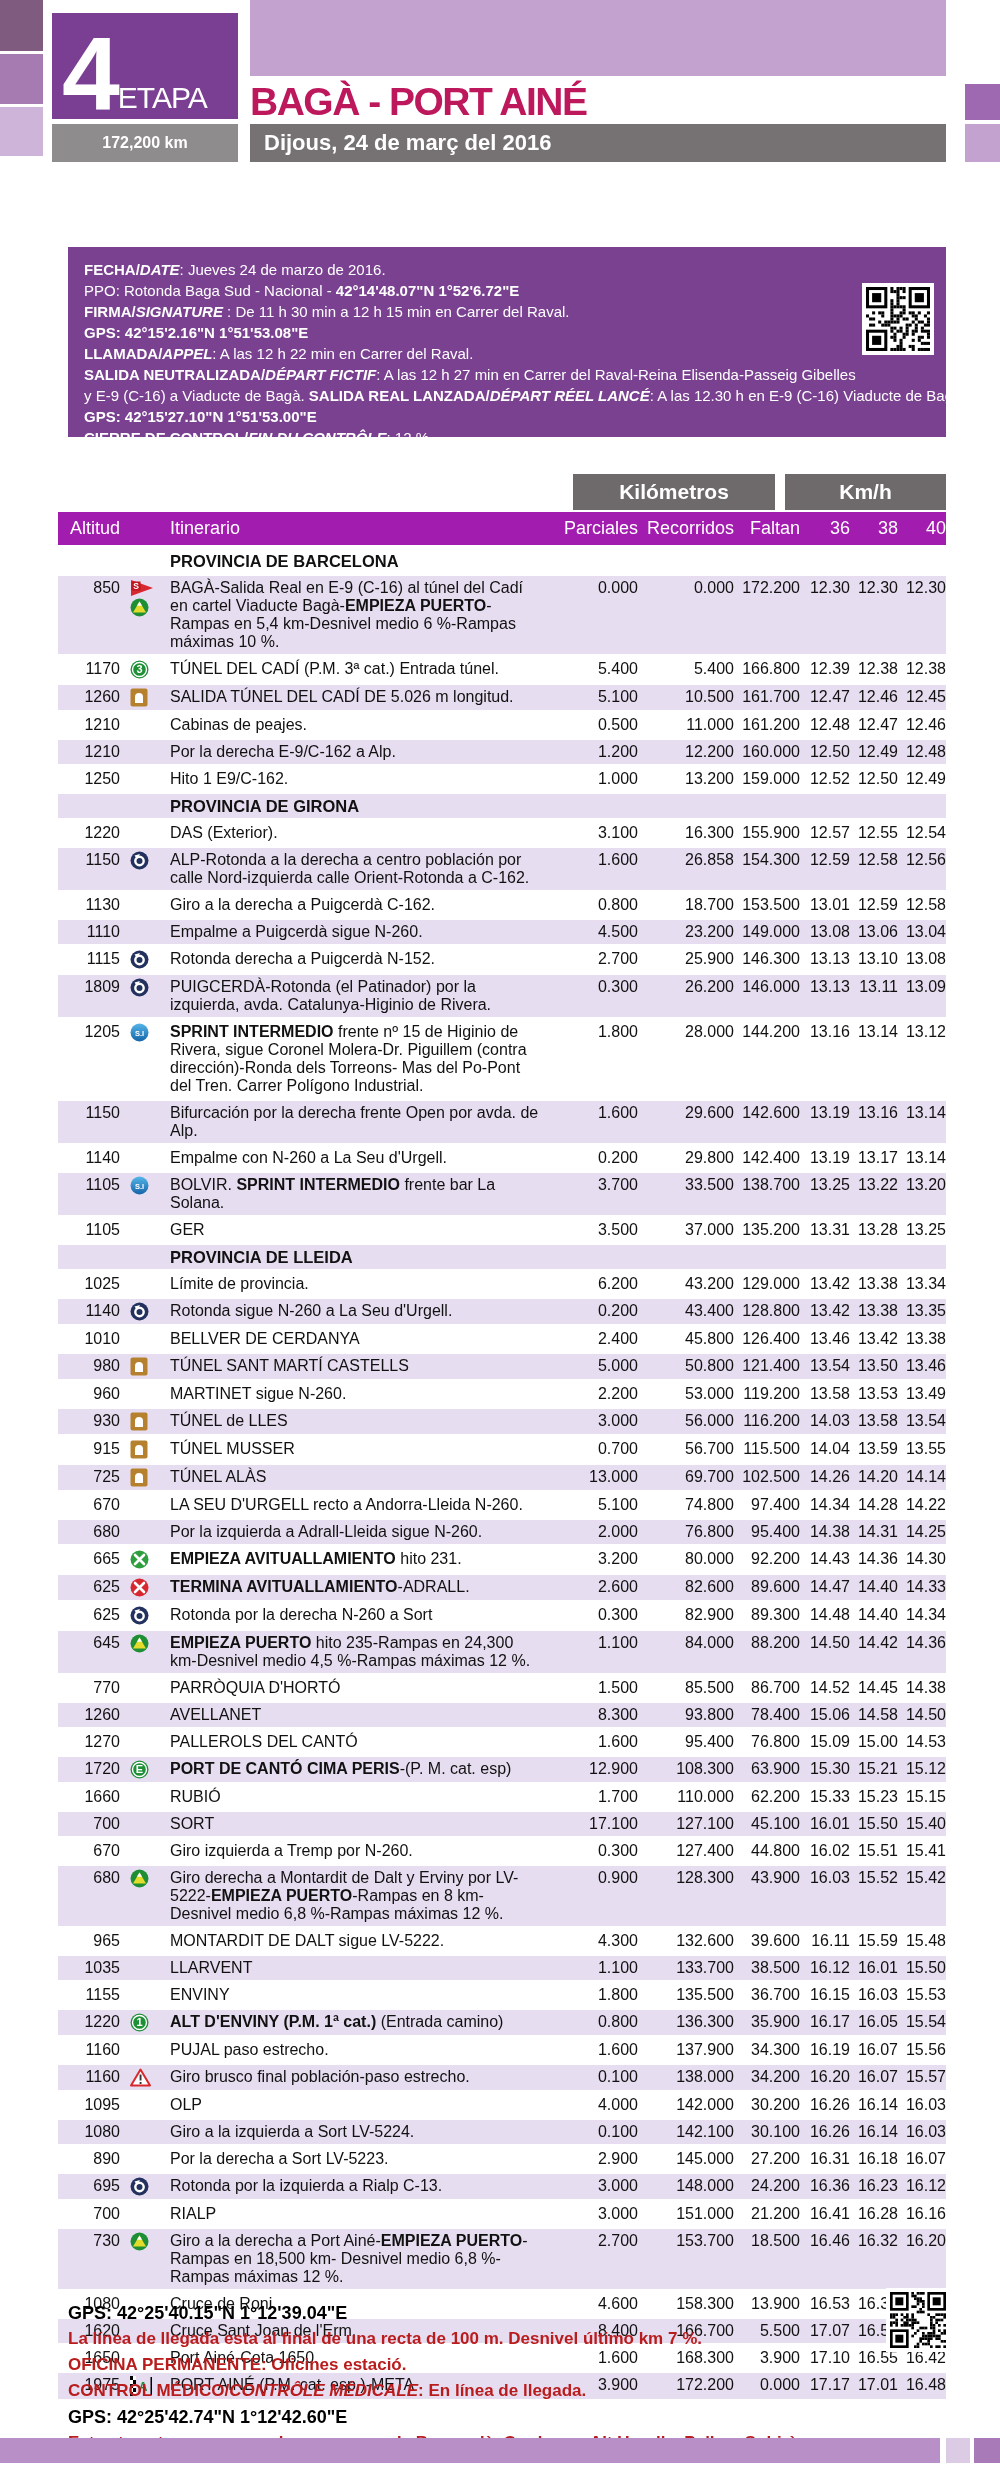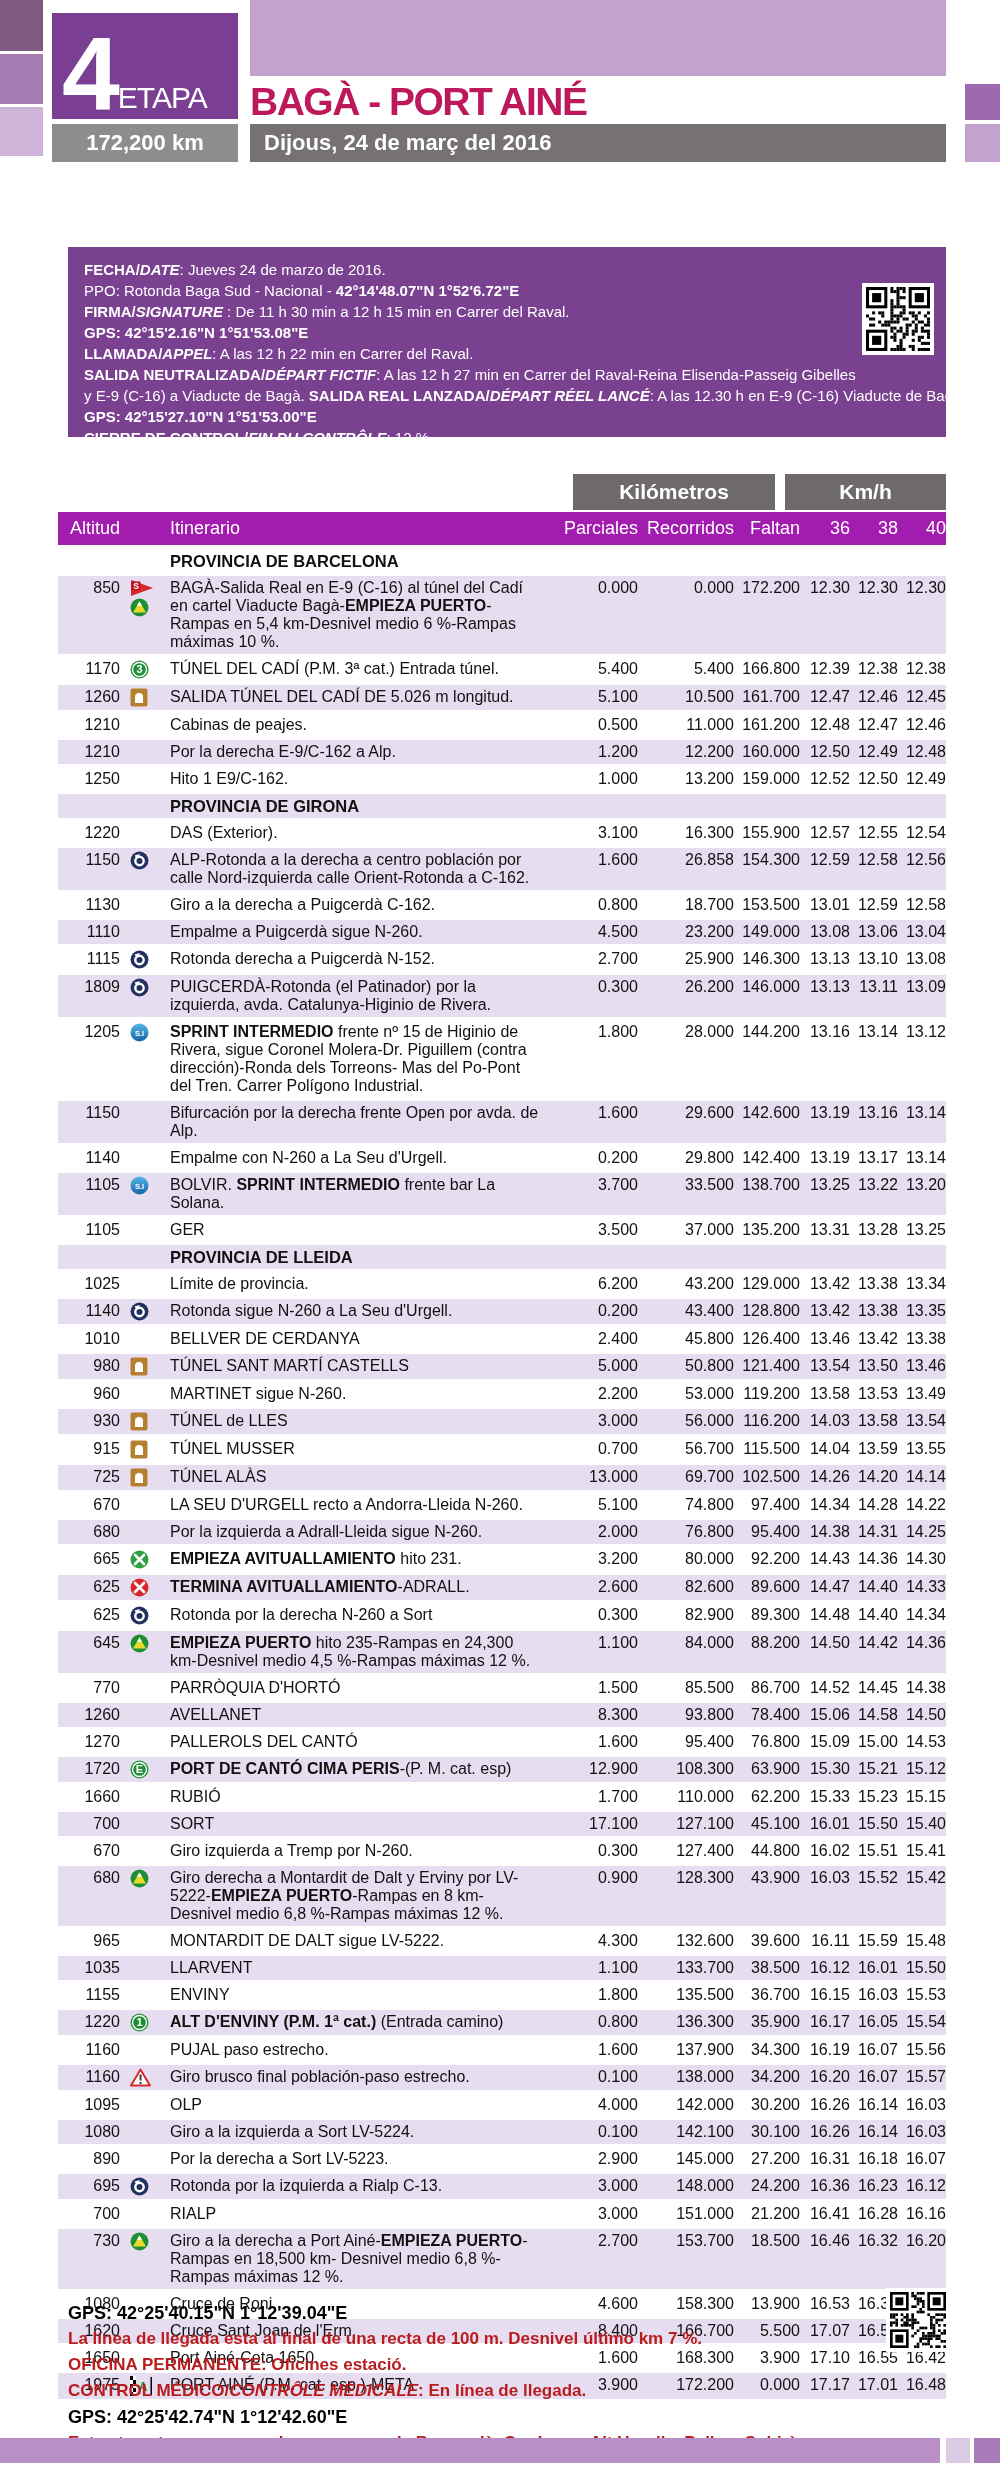--- a/index.html
+++ b/index.html
@@ -13,21 +13,21 @@
   .strip2{top:54px;height:50px;background:#A57BB2;}
   .strip3{top:107px;height:49px;background:#CFB4DA;}
   .etapa-box{left:52px;top:13px;width:186px;height:106px;background:#7A3E92;color:#fff;
              display:flex;align-items:flex-end;padding:0 0 2px 10px;box-sizing:border-box;}
   .etapa-num{font-size:104px;font-weight:bold;line-height:0.82;letter-spacing:-4px;}
   .etapa-label{font-size:30px;line-height:1;margin:0 0 4px 2px;letter-spacing:-1px;}
   .top-block{left:250px;top:0;width:696px;height:76px;background:#C3A2D0;}
   .stage-title{left:250px;top:80px;width:696px;font-size:39px;font-weight:bold;
                letter-spacing:-1.5px;color:#be185d;}
   .km-box{left:52px;top:124px;width:186px;height:38px;background:#8F8C8D;color:#fff;
-          font-size:22px;font-weight:bold;display:flex;align-items:center;justify-content:center;}
+          font-size:16px;font-weight:bold;display:flex;align-items:center;justify-content:center;}
   .date-bar{left:250px;top:124px;width:696px;height:38px;background:#767274;color:#fff;
             font-size:22px;font-weight:bold;display:flex;align-items:center;padding-left:14px;box-sizing:border-box;}
   .rblockA{left:965px;top:84px;width:35px;height:36px;background:#9E69B0;}
   .rblockB{left:965px;top:124px;width:35px;height:38px;background:#C3A2D0;}
 
   
   .info-box{left:68px;top:247px;width:878px;height:190px;background:#7B4191;color:#fff;
             padding:12px 0 0 16px;box-sizing:border-box;}
   .info-line{font-size:15px;line-height:21px;white-space:nowrap;}
   .seg-b{font-weight:bold;}

